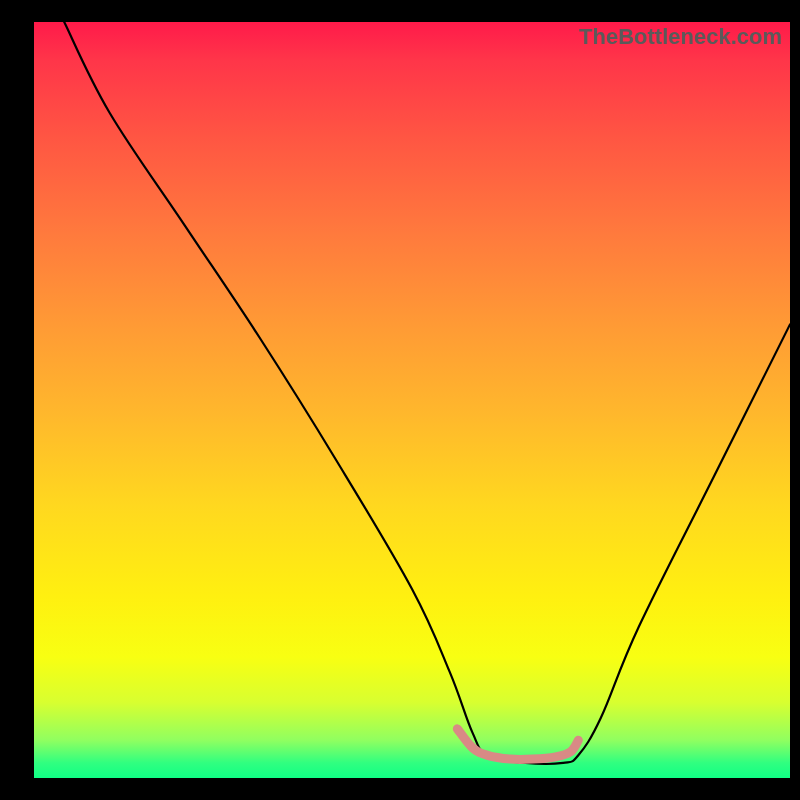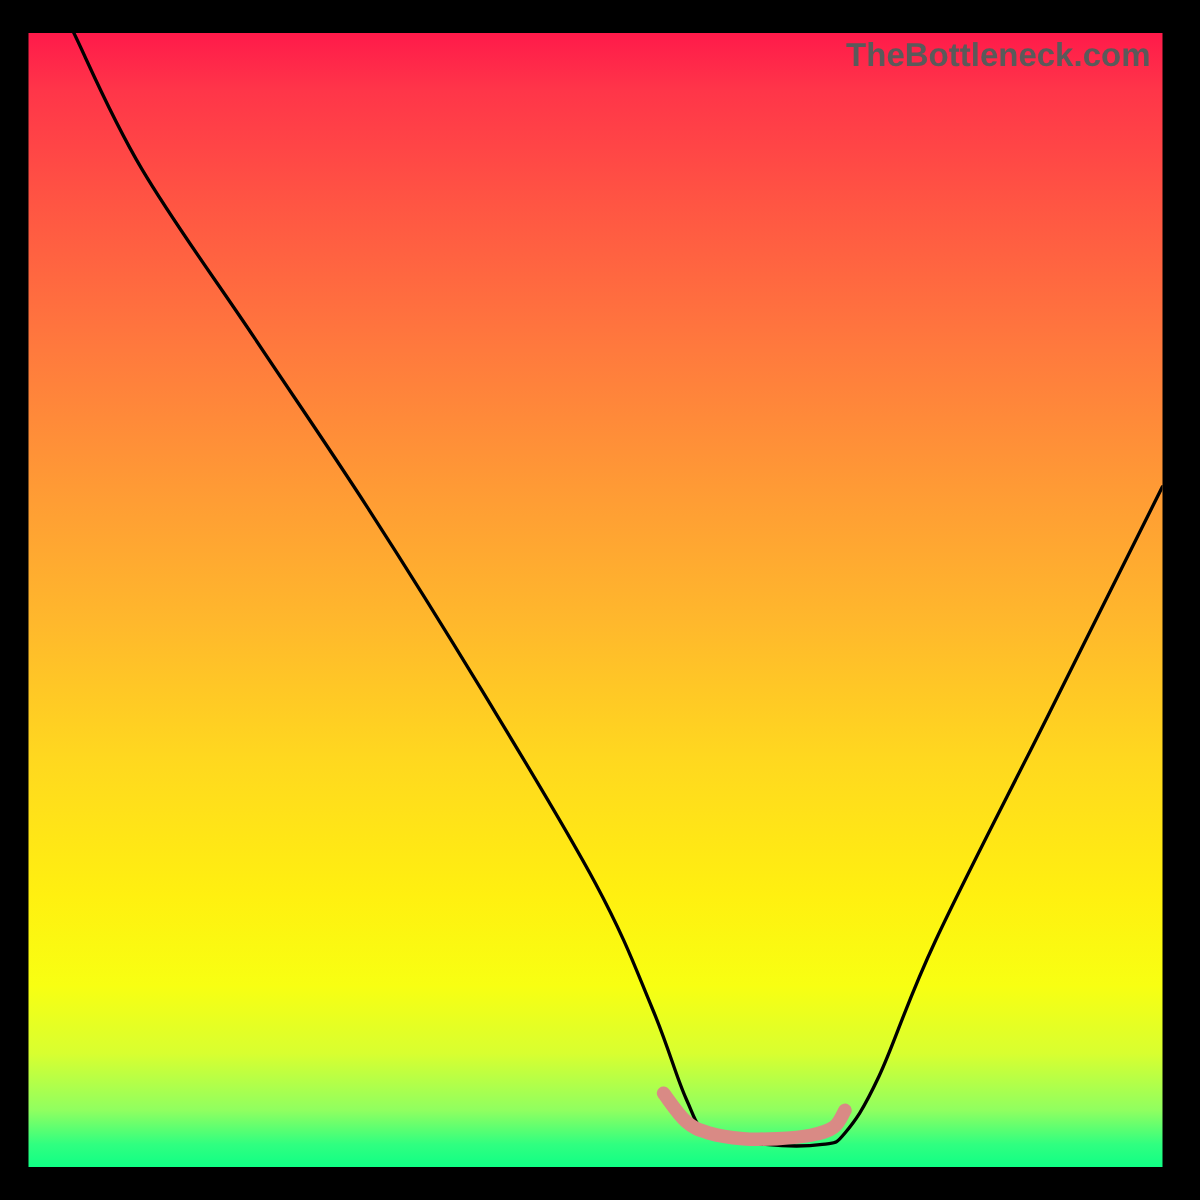--- a/index.html
+++ b/index.html
@@ -11,21 +11,21 @@
     overflow: hidden;
   }
   .chart-container {
     position: relative;
     width: 800px;
     height: 800px;
     background: #000;
   }
   .plot-area {
     position: absolute;
-    left: 19px;
+    left: 34px;
     top: 22px;
     width: 756px;
     height: 756px;
     background: linear-gradient(to bottom,
       #ff1a4a 0%,
       #ff3549 5%,
       #ff5543 15%,
       #ff7a3d 28%,
       #ff9a35 40%,
       #ffb82c 52%,

